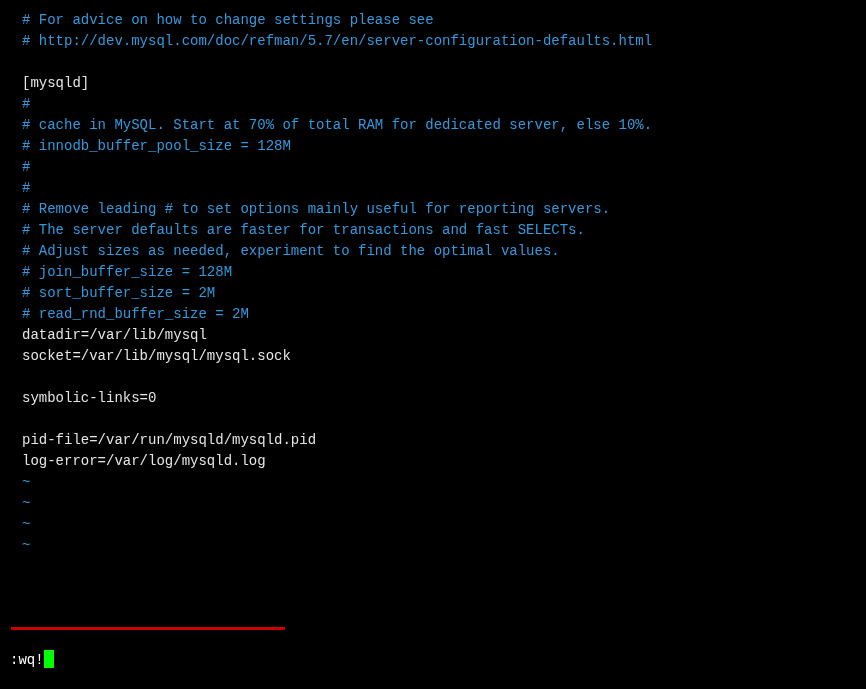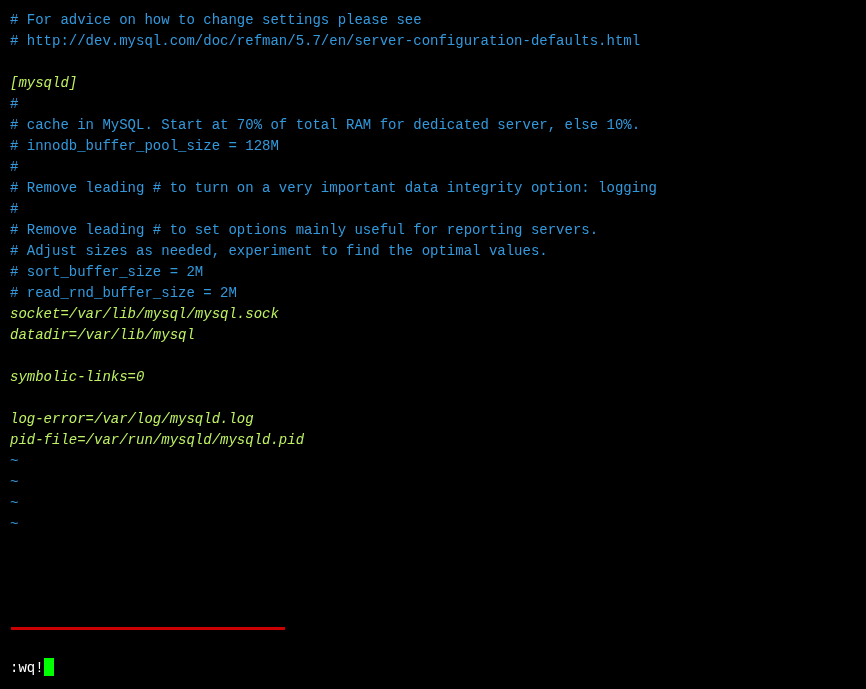--- a/index.html
+++ b/index.html
@@ -14,42 +14,42 @@
       line-height: 1.5;
       width: 866px;
       height: 689px;
       padding: 10px;
       overflow: hidden;
       position: relative;
     }
     .line {
       white-space: pre;
       min-height: 1.5em;
+      margin-left: 12px;
     }
     .comment {
       color: #3399dd;
     }
     .text {
-      color: #bef264;
-      font-style: italic;
+      color: #e5e5e5;
     }
     .tilde {
       color: #3399dd;
     }
     .underline {
       position: absolute;
       height: 3px;
       background: #cc0000;
       left: 11px;
       width: 274px;
       top: 627px;
     }
     .command-line {
       position: absolute;
-      bottom: 10px;
+      bottom: 18px;
       left: 10px;
       color: #ffffff;
     }
     .cursor {
       display: inline-block;
       width: 10px;
       height: 18px;
       background: #00ff00;
       vertical-align: text-bottom;
     }
@@ -59,33 +59,34 @@
 
 <div id="editor-content">
     <div class="line comment"># For advice on how to change settings please see</div>
     <div class="line comment"># http://dev.mysql.com/doc/refman/5.7/en/server-configuration-defaults.html</div>
     <div class="line text"></div>
     <div class="line text">[mysqld]</div>
     <div class="line comment">#</div>
     <div class="line comment"># cache in MySQL. Start at 70% of total RAM for dedicated server, else 10%.</div>
     <div class="line comment"># innodb_buffer_pool_size = 128M</div>
     <div class="line comment">#</div>
-    <div class="line comment"># Remove leading # to turn on a very important data integrity option: logging</div>
     <div class="line comment">#</div>
     <div class="line comment"># Remove leading # to set options mainly useful for reporting servers.</div>
+    <div class="line comment"># The server defaults are faster for transactions and fast SELECTs.</div>
     <div class="line comment"># Adjust sizes as needed, experiment to find the optimal values.</div>
+    <div class="line comment"># join_buffer_size = 128M</div>
     <div class="line comment"># sort_buffer_size = 2M</div>
     <div class="line comment"># read_rnd_buffer_size = 2M</div>
+    <div class="line text">datadir=/var/lib/mysql</div>
     <div class="line text">socket=/var/lib/mysql/mysql.sock</div>
-    <div class="line text">datadir=/var/lib/mysql</div>
     <div class="line text"></div>
     <div class="line text">symbolic-links=0</div>
     <div class="line text"></div>
+    <div class="line text">pid-file=/var/run/mysqld/mysqld.pid</div>
     <div class="line text">log-error=/var/log/mysqld.log</div>
-    <div class="line text">pid-file=/var/run/mysqld/mysqld.pid</div>
   </div>
 
 <div class="underline"></div>
 
 <div id="tilde-block">
     <div class="line tilde">~</div>
     <div class="line tilde">~</div>
     <div class="line tilde">~</div>
     <div class="line tilde">~</div>
   </div>

